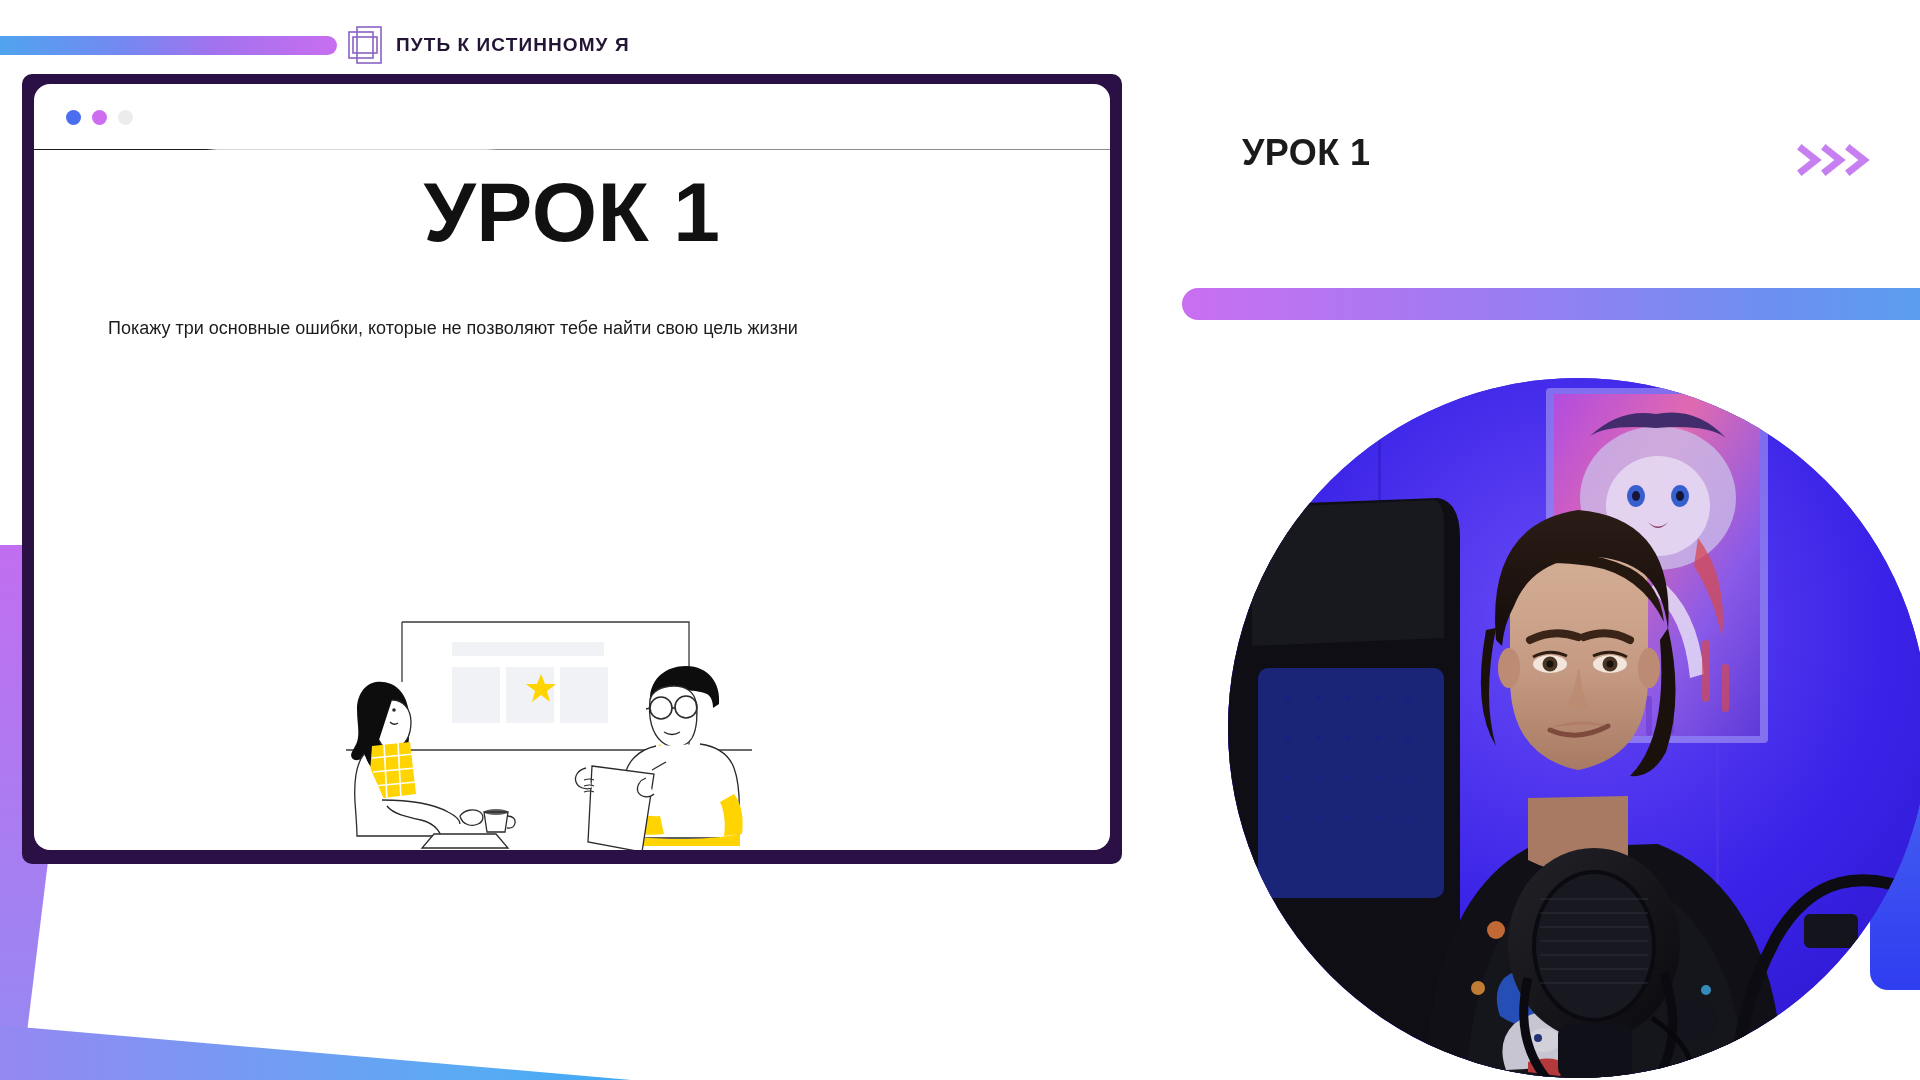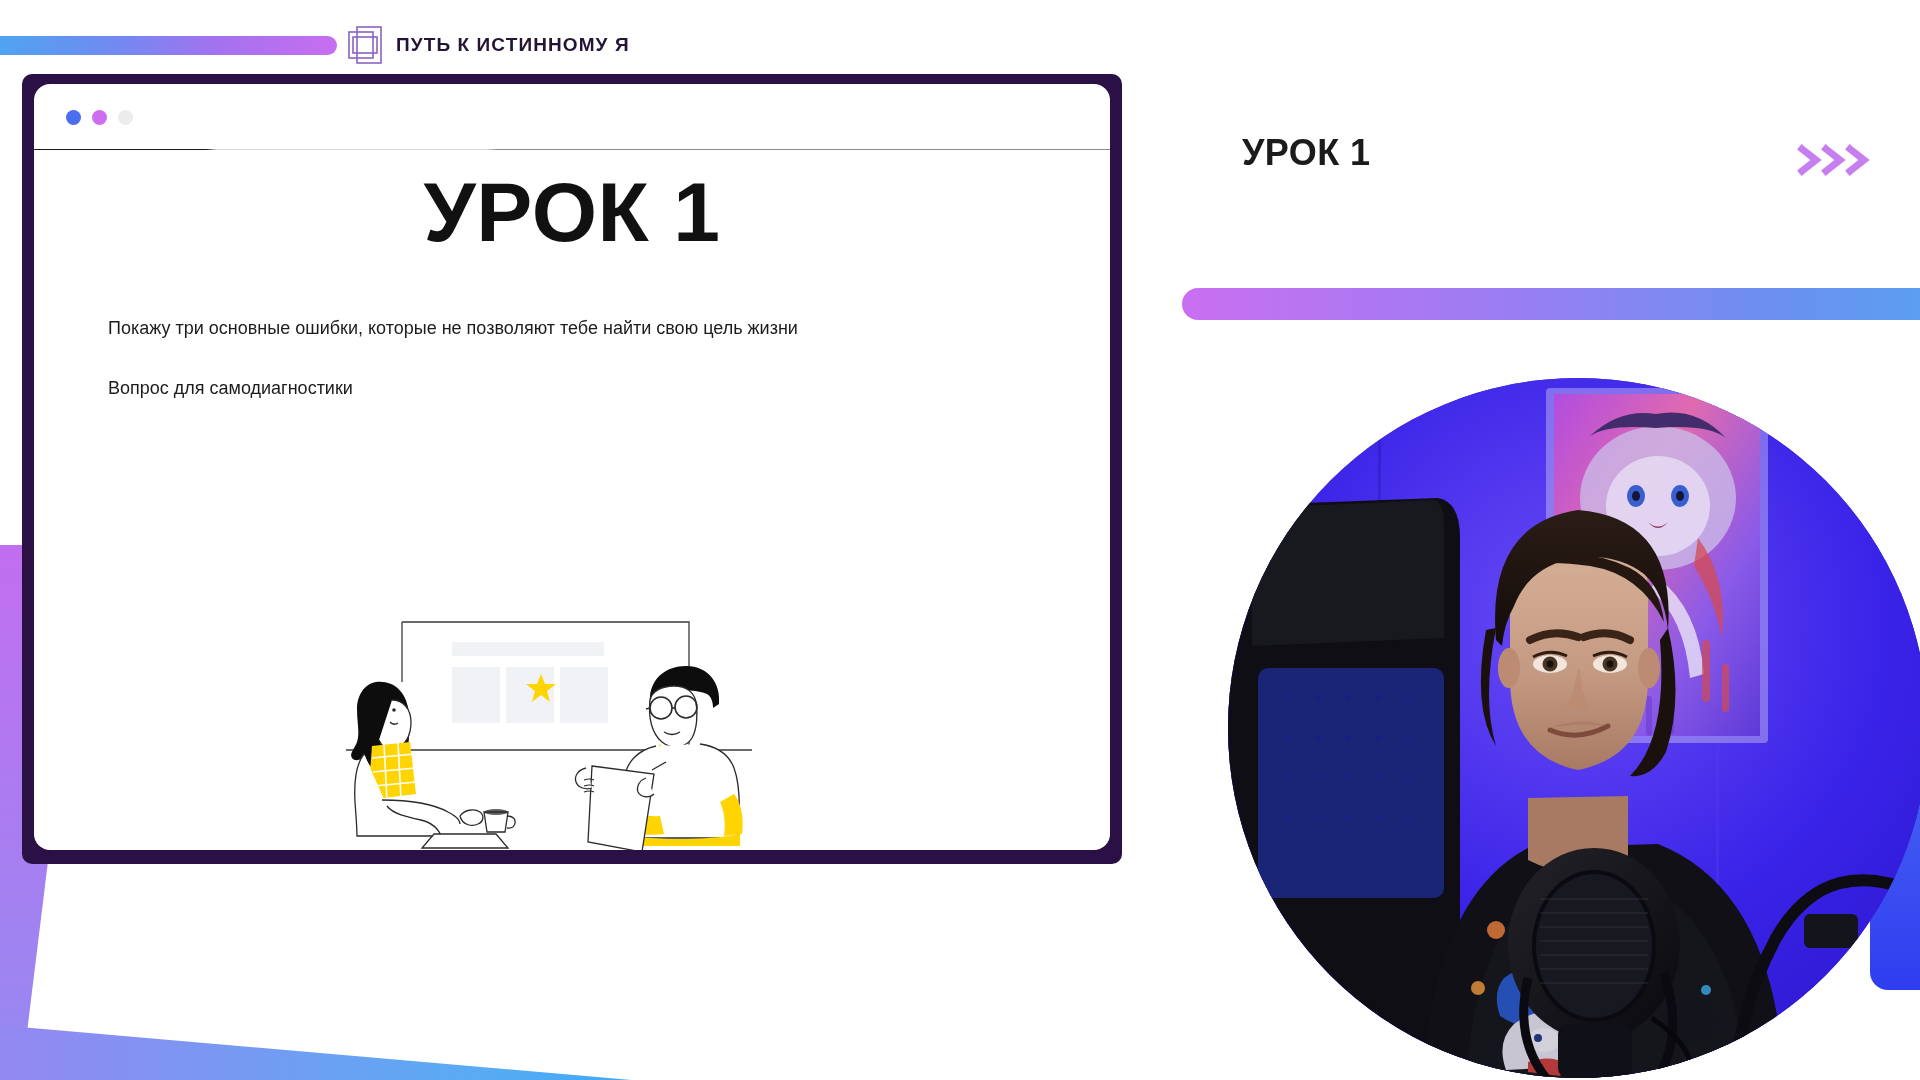--- a/index.html
+++ b/index.html
@@ -125,21 +125,20 @@
         <span class="dot violet"></span>
         <span class="dot grey"></span>
       </div>
       <div class="browser-sep"></div>
 
       <div class="slide-title">УРОК 1</div>
 
       <div class="slide-body">
         <div class="body-line">Покажу три основные ошибки, которые не позволяют тебе найти свою цель жизни</div>
         <div class="body-gap"></div>
-        <div class="body-line">Вопрос для самодиагностики</div>
       </div>
 
       <div class="illus">
         <svg viewBox="0 0 430 250" width="430" height="250">
           <g fill="none" stroke="#3a3a3a" stroke-width="1.3">
 
             <path d="M68 18 H355 V163"></path>
             <path d="M68 18 V78"></path>
             <line x1="12" y1="146" x2="418" y2="146"></line>
           </g>

